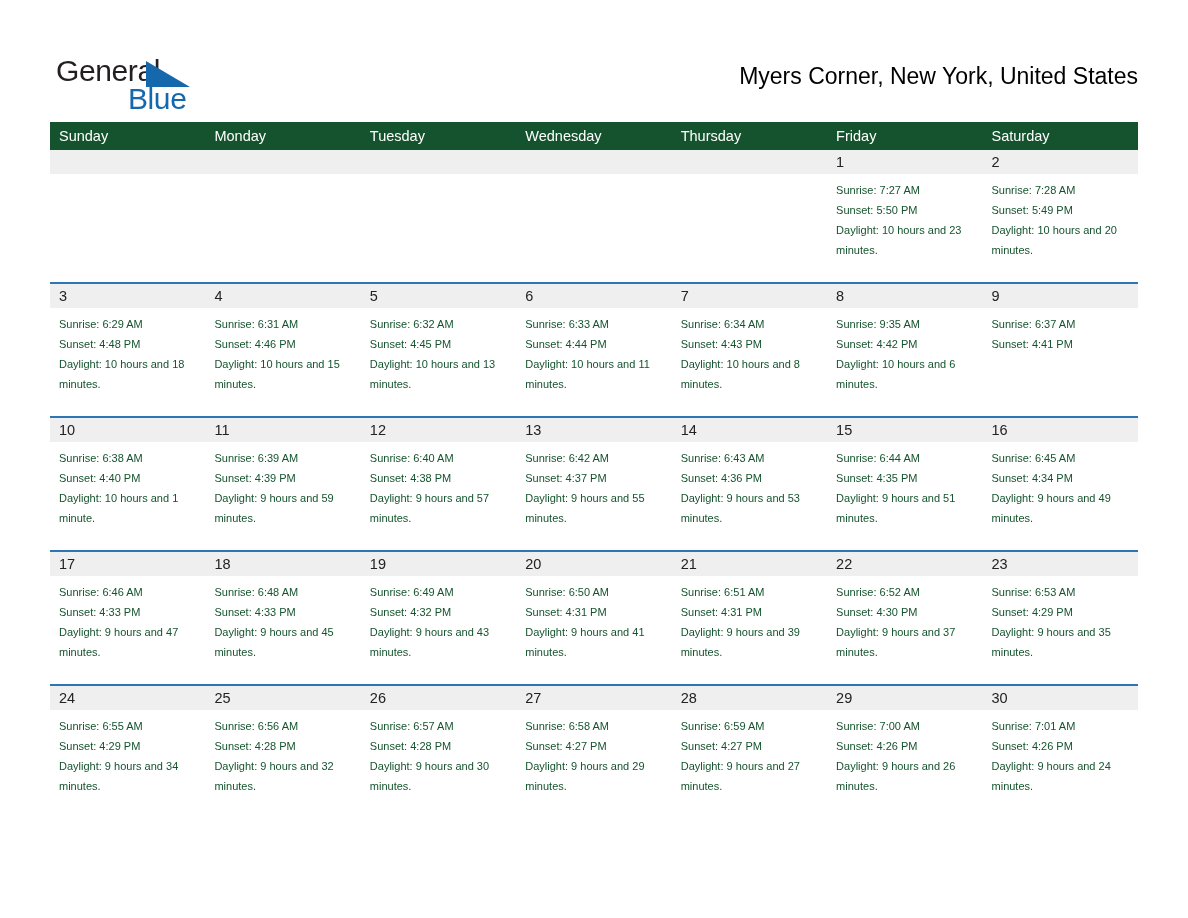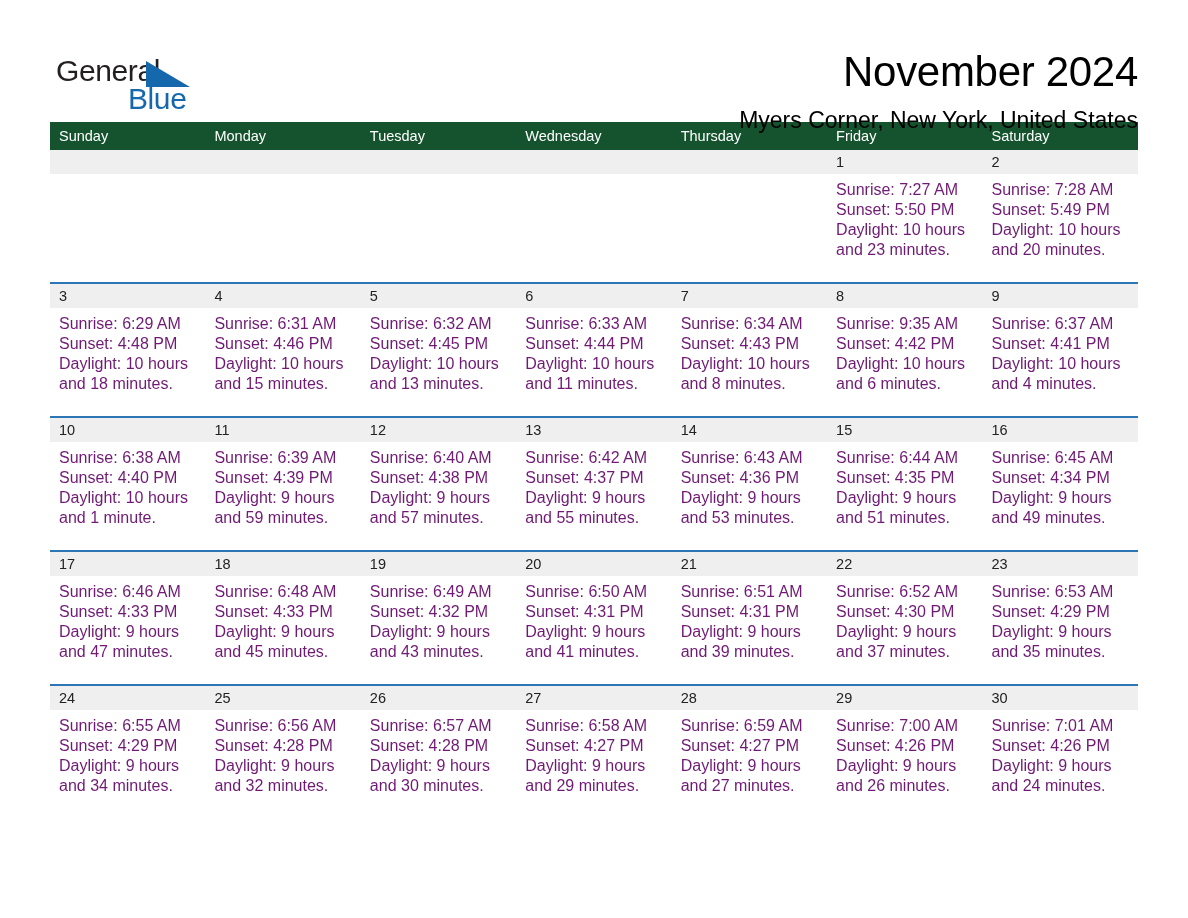--- a/index.html
+++ b/index.html
@@ -127,23 +127,23 @@
   }
   .detail-band {
     display: flex;
     background: #ffffff;
     height: 108px;
   }
   .detail {
     flex: 1 1 0;
     padding: 6px 9px 0 9px;
     box-sizing: border-box;
-    font-size: 16px;
+    font-size: 11px;
     line-height: 20px;
-    color: #701a75;
+    color: #14532d;
   }
   .detail div {
     white-space: nowrap;
   }
   .detail .daylight-wrap {
     white-space: normal;
   }
 </style>
 </head>
 <body>
@@ -152,21 +152,20 @@
 
   <div class="top">
 
     <div class="brand">
       <span class="brand-general">General</span>
       <span class="brand-triangle"></span>
       <span class="brand-blue">Blue</span>
     </div>
 
     <div class="titles">
-      <div class="month-title">November 2024</div>
       <div class="location-title">Myers Corner, New York, United States</div>
     </div>
 
   </div>
 
   <div class="calendar">
 
     <div class="weekday-row">
       <div class="weekday">Sunday</div>
       <div class="weekday">Monday</div>
@@ -263,21 +262,20 @@
           <div class="daylight-wrap">Daylight: 10 hours and 8 minutes.</div>
         </div>
         <div class="detail">
           <div>Sunrise: 9:35 AM</div>
           <div>Sunset: 4:42 PM</div>
           <div class="daylight-wrap">Daylight: 10 hours and 6 minutes.</div>
         </div>
         <div class="detail">
           <div>Sunrise: 6:37 AM</div>
           <div>Sunset: 4:41 PM</div>
-          <div class="daylight-wrap">Daylight: 10 hours and 4 minutes.</div>
         </div>
       </div>
     </div>
 
     <div class="week">
       <div class="daynum-band">
         <div class="daynum">10</div>
         <div class="daynum">11</div>
         <div class="daynum">12</div>
         <div class="daynum">13</div>

